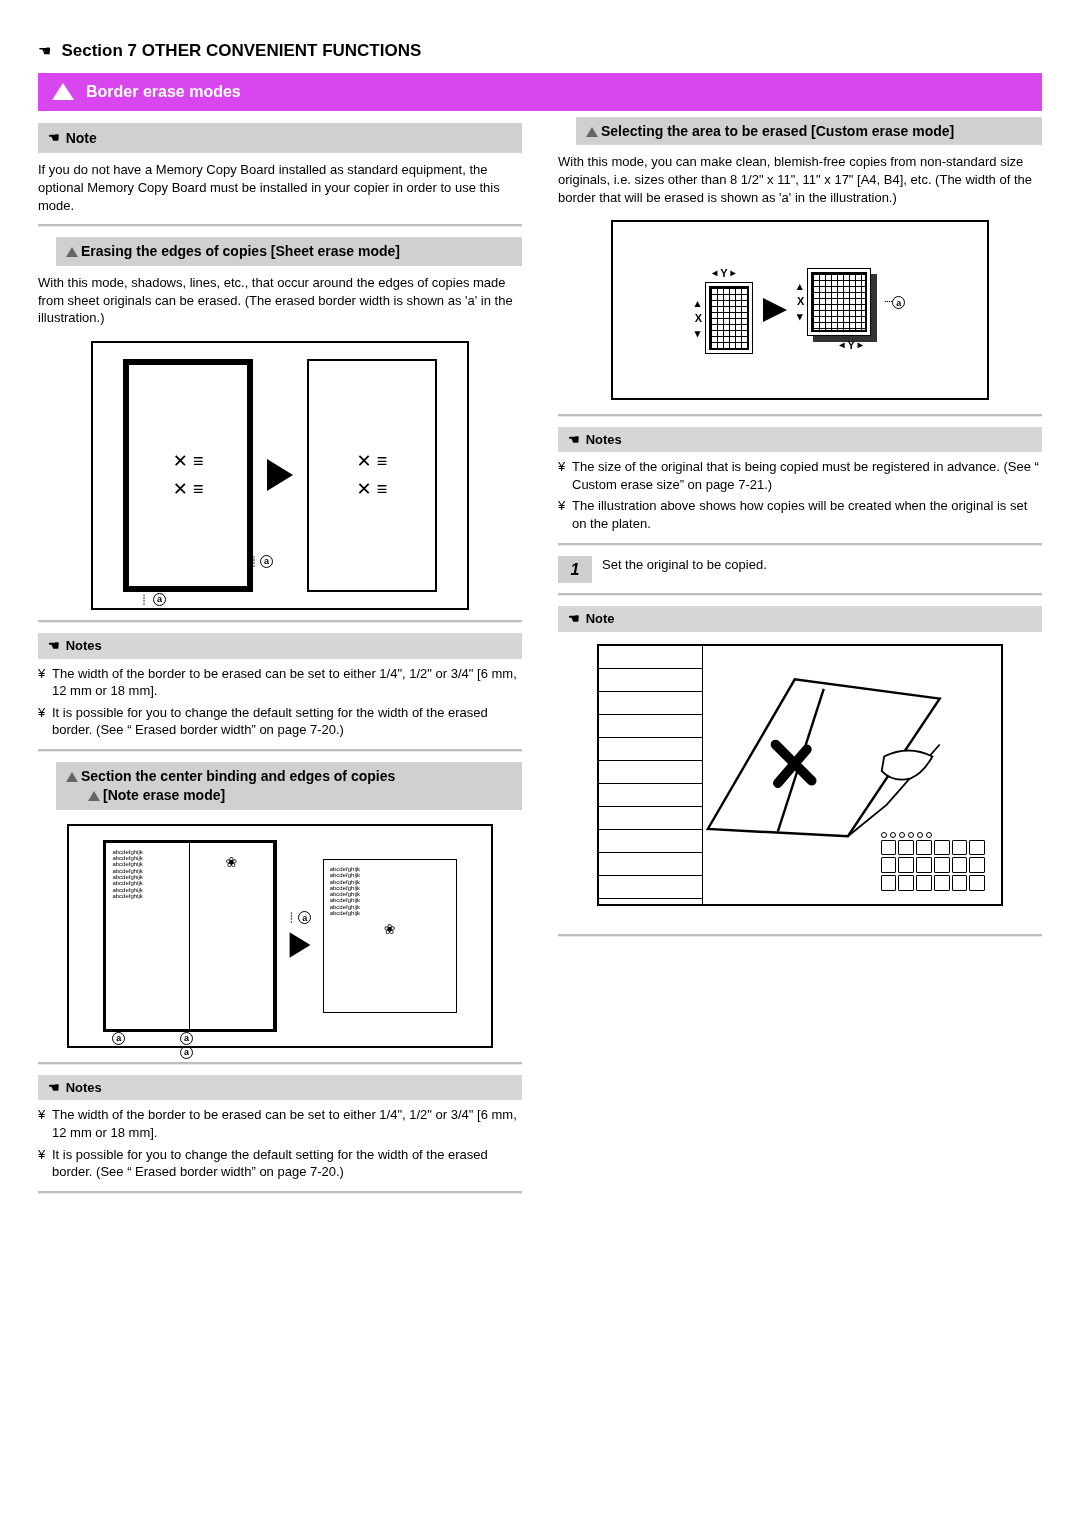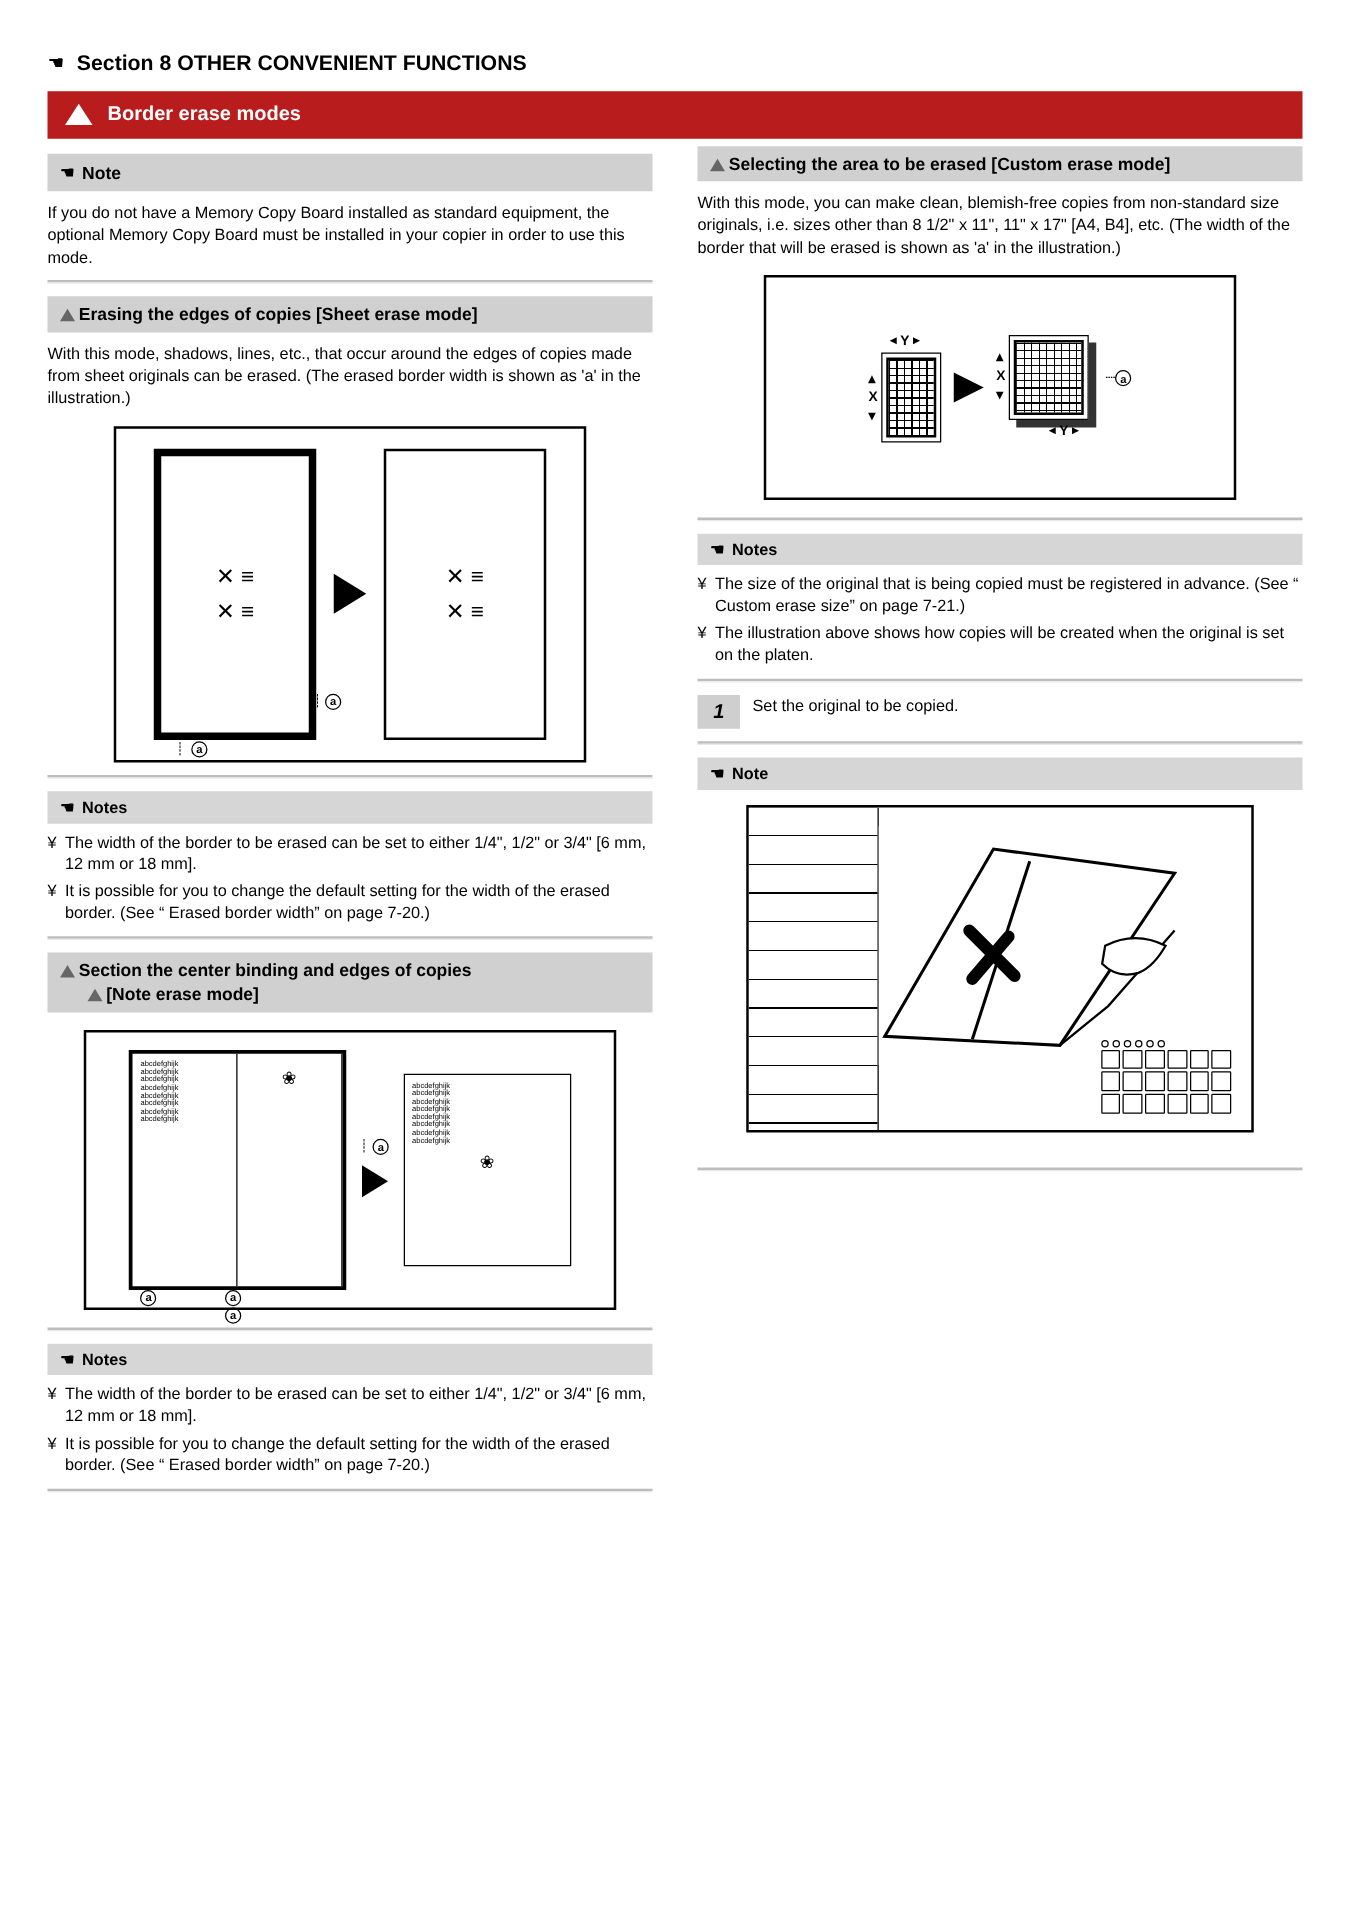--- a/index.html
+++ b/index.html
@@ -17,21 +17,21 @@
     align-items: center;
     gap: 10px;
     margin-bottom: 10px;
   }
   .top-pointer { font-size: 15px; }
   .section-title {
     font-weight: bold;
     font-size: 17px;
   }
   .black-bar {
-    background: #b91c1c;
+    background: #d946ef;
     color: #fff;
     padding: 8px 14px;
     display: flex;
     align-items: center;
     gap: 12px;
     margin-bottom: 6px;
   }
   .triangle-up {
     width: 0; height: 0;
     border-left: 11px solid transparent;
@@ -55,20 +55,21 @@
     display: flex;
     align-items: center;
     gap: 6px;
   }
   .gray-sub {
     background: #d0d0d0;
     padding: 5px 10px;
     font-weight: bold;
     font-size: 14px;
     margin-bottom: 8px;
+    margin-left: 18px;
   }
   .gray-sub .line2 { padding-left: 22px; display: block; }
   .tri-bullet {
     width: 0; height: 0;
     display: inline-block;
     border-left: 6px solid transparent;
     border-right: 6px solid transparent;
     border-bottom: 10px solid #666;
     margin-right: 3px;
     vertical-align: -1px;
@@ -203,21 +204,21 @@
     position:absolute; bottom:-20px; left:10%; display:flex; gap:6px; align-items:center;
     font-size:10px;
   }
   .between-a{ display:flex; align-items:center; gap:4px; font-size:10px;}
 </style>
 </head>
 <body>
 
 <div class="top-header">
   <span class="top-pointer">☚</span>
-  <span class="section-title">Section 8  OTHER CONVENIENT FUNCTIONS</span>
+  <span class="section-title">Section 7  OTHER CONVENIENT FUNCTIONS</span>
 </div>
 
 <div class="black-bar">
   <span class="triangle-up"></span>
   <span class="black-bar-text">Border erase modes</span>
 </div>
 
 <div class="columns">
 
   <div class="col">

